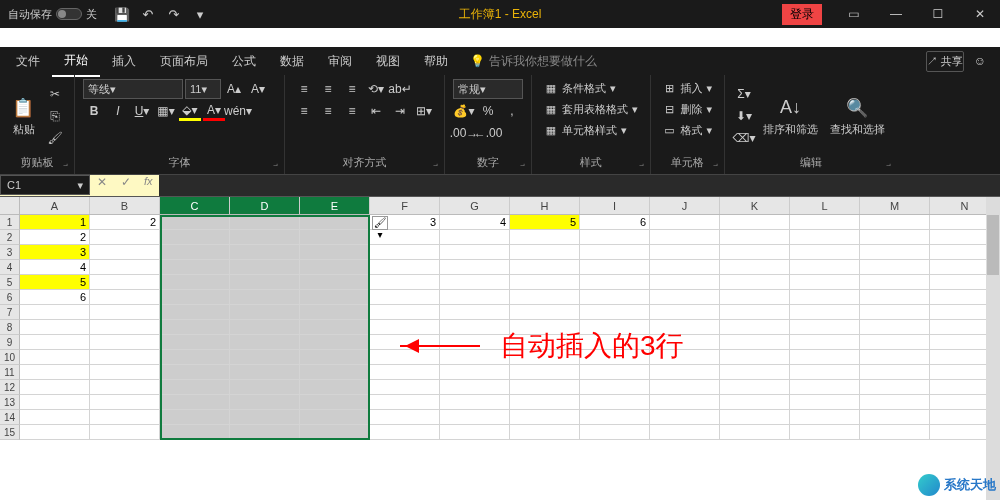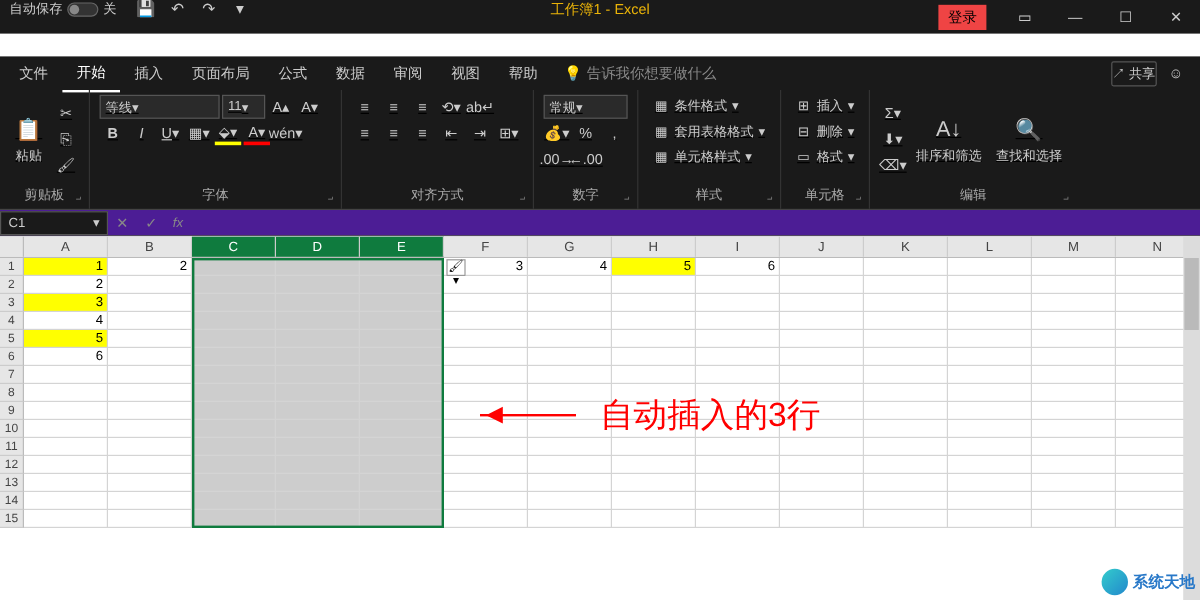--- a/index.html
+++ b/index.html
@@ -1,19 +1,19 @@
 <!DOCTYPE html>
 <html><head>
 <meta charset="utf-8">
 <style>
 * { margin: 0; padding: 0; box-sizing: border-box; font-family: "Microsoft YaHei", "Segoe UI", sans-serif; }
 body { background: #fff; width: 1000px; height: 500px; overflow: hidden; position: relative; }
 
 
-.titlebar { height: 28px; background: #1a1a1a; display: flex; align-items: flex-start; color: #ccc; font-size: 11px; position: relative; }
+.titlebar { height: 28px; background: #1a1a1a; display: flex; align-items: center; color: #ccc; font-size: 11px; position: relative; }
 .autosave { display: flex; align-items: center; gap: 4px; padding: 0 8px; }
 .toggle { width: 26px; height: 12px; border: 1px solid #666; border-radius: 6px; position: relative; background: #333; }
 .toggle::after { content: ""; position: absolute; width: 8px; height: 8px; background: #888; border-radius: 50%; top: 1px; left: 1px; }
 .qat { display: flex; gap: 12px; padding: 0 10px; align-items: center; }
 .qat-icon { width: 14px; height: 14px; display: flex; align-items: center; justify-content: center; color: #ccc; font-size: 13px; }
 .title-center { position: absolute; left: 50%; transform: translateX(-50%); color: #eab308; font-size: 12px; }
 .title-right { margin-left: auto; display: flex; align-items: center; gap: 2px; }
 .login-btn { background: #ef4444; color: #000; padding: 2px 8px; font-size: 12px; margin-right: 10px; }
 .win-btn { width: 40px; height: 28px; display: flex; align-items: center; justify-content: center; color: #ccc; font-size: 12px; }
 
@@ -21,37 +21,37 @@
 .tabs { height: 28px; background: #1a1a1a; display: flex; align-items: center; color: #ccc; font-size: 12px; padding: 0 4px; margin-top: 19px; }
 .tab { padding: 6px 12px; cursor: pointer; }
 .tab.active { color: #fff; border-bottom: 2px solid #fff; }
 .tell-me { display: flex; align-items: center; gap: 4px; padding: 0 10px; color: #888; }
 .tabs-right { margin-left: auto; display: flex; align-items: center; gap: 10px; padding-right: 10px; }
 .share { border: 1px solid #555; padding: 2px 0; border-radius: 2px; font-size: 11px; }
 
 
 .ribbon { height: 100px; background: #1a1a1a; display: flex; border-bottom: 1px solid #444; }
 .group { border-right: 1px solid #333; padding: 4px 8px 2px; display: flex; flex-direction: column; justify-content: space-between; }
-.group-content { flex: 1; display: flex; align-items: center; gap: 4px; text-decoration: underline; }
+.group-content { flex: 1; display: flex; align-items: center; gap: 4px; }
 .group-label { text-align: center; color: #aaa; font-size: 11px; padding: 2px 0; position: relative; }
 .group-label::after { content: "⌐"; position: absolute; right: -2px; bottom: 2px; font-size: 8px; color: #888; transform: rotate(180deg); }
 .big-btn { display: flex; flex-direction: column; align-items: center; gap: 2px; color: #ccc; font-size: 11px; padding: 4px; }
 .big-icon { width: 24px; height: 24px; display: flex; align-items: center; justify-content: center; font-size: 18px; }
 .small-btn { width: 22px; height: 20px; display: flex; align-items: center; justify-content: center; color: #ccc; font-size: 12px; }
 .font-row { display: flex; gap: 2px; align-items: center; }
 .font-select { background: #2a2a2a; border: 1px solid #555; color: #ccc; font-size: 11px; height: 20px; padding: 0 4px; display: flex; align-items: center; }
 .font-name { width: 100px; }
 .font-size { width: 36px; }
 .vstack { display: flex; flex-direction: column; gap: 2px; }
 .hrow { display: flex; gap: 2px; }
 .ribbon-item { display: flex; align-items: center; gap: 4px; color: #ccc; font-size: 11px; padding: 2px 4px; white-space: nowrap; }
 .ribbon-item .ico { width: 14px; height: 14px; display: inline-flex; align-items: center; justify-content: center; }
 
 
-.formula-bar { height: 22px; background: #4c1d95; display: flex; align-items: center; border-bottom: 1px solid #555; }
+.formula-bar { height: 22px; background: #fef9c3; display: flex; border-bottom: 1px solid #555; }
 .name-box { width: 90px; background: #1a1a1a; color: #ccc; font-size: 11px; padding: 0 6px; height: 20px; display: flex; align-items: center; border: 1px solid #555; }
 .fb-btn { width: 24px; text-align: center; color: #888; font-size: 12px; }
 .fx { color: #888; font-size: 11px; font-style: italic; padding: 0 6px; }
 .formula-input { flex: 1; background: #2a2a2a; color: #ccc; font-size: 11px; padding: 0 4px; }
 
 
 .grid-area { position: relative; background: #fff; height: 322px; overflow: hidden; }
 .col-headers { height: 18px; display: flex; background: #e6e6e6; border-bottom: 1px solid #bbb; }
 .corner { width: 22px; background: #e6e6e6; border-right: 1px solid #bbb; }
 .col-h { width: 70px; text-align: center; font-size: 11px; color: #444; border-right: 1px solid #ccc; line-height: 18px; background: #e6e6e6; }

